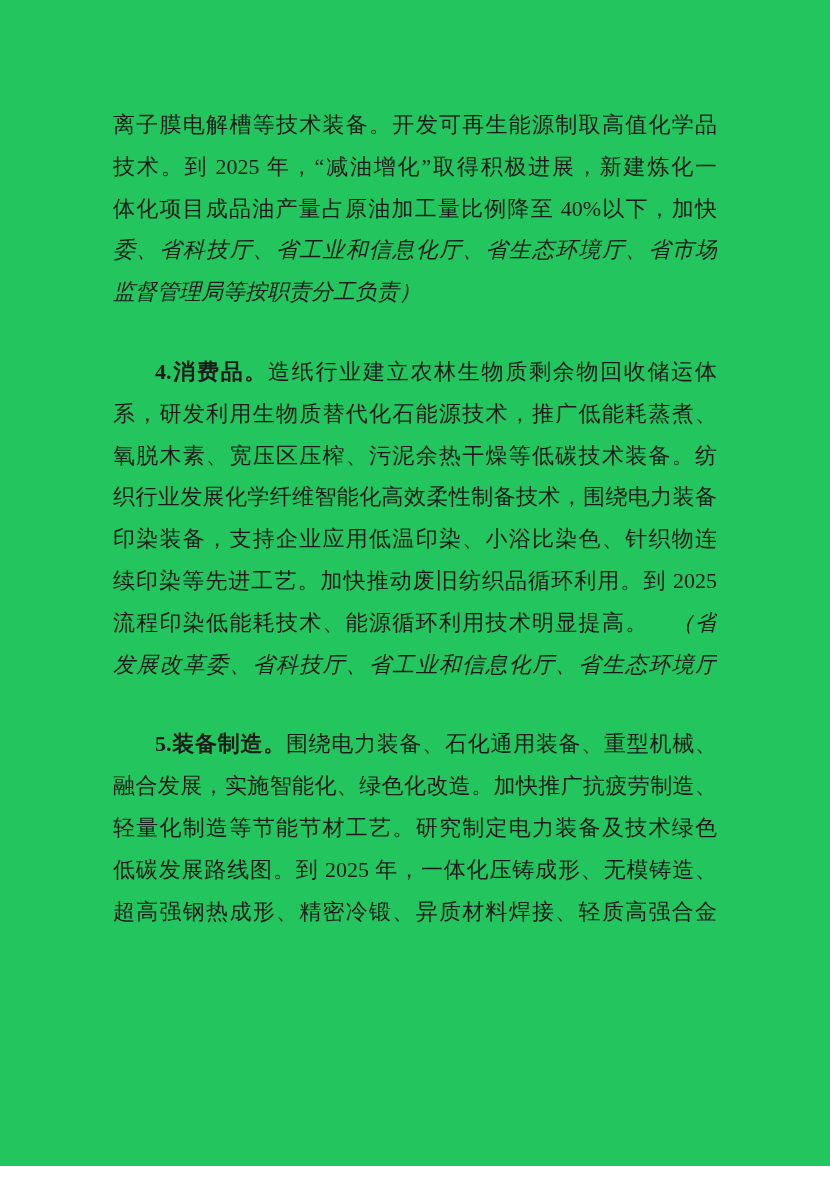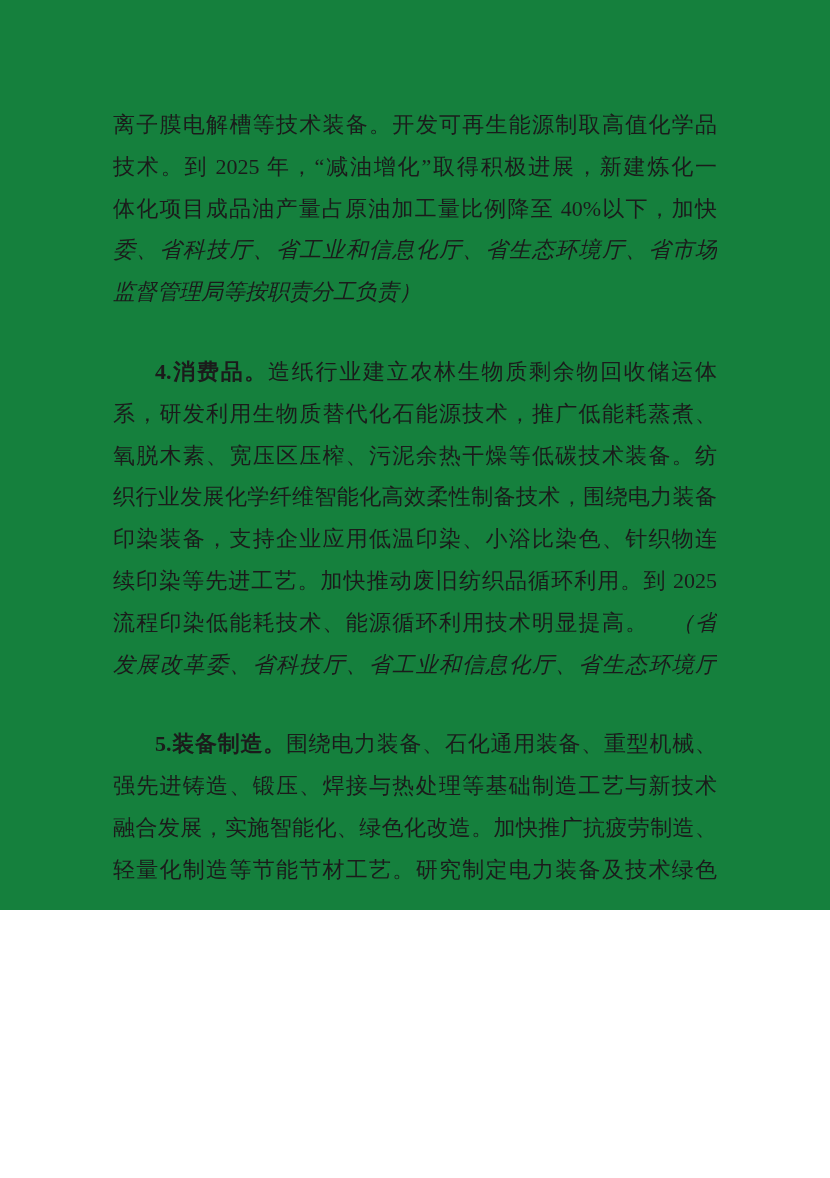--- a/index.html
+++ b/index.html
@@ -3,22 +3,22 @@
 <meta charset="utf-8">
 <style>
   html, body {
     margin: 0;
     padding: 0;
     background: #ffffff;
   }
   .page {
     position: relative;
     width: 830px;
-    height: 910px;
-    background: #15803d;
+    height: 1166px;
+    background: #22c55e;
     overflow: hidden;
   }
   .textblock {
     position: absolute;
     left: 113px;
     top: 104px;
     width: 604px;
     font-family: "Liberation Serif", "DejaVu Serif", serif;
     font-size: 22px;
     color: #1b1b1b;
@@ -53,17 +53,18 @@
       <div class="line short"><span class="r-k">监督管理局等按职责分工负责）</span></div>
       <div class="line indent"><span class="r-b">4.消费品。</span><span class="r-n">造纸行业建立农林生物质剩余物回收储运体</span></div>
       <div class="line"><span class="r-n">系，研发利用生物质替代化石能源技术，推广低能耗蒸煮、</span></div>
       <div class="line"><span class="r-n">氧脱木素、宽压区压榨、污泥余热干燥等低碳技术装备。纺</span></div>
       <div class="line"><span class="r-n">织行业发展化学纤维智能化高效柔性制备技术，围绕电力装备</span></div>
       <div class="line"><span class="r-n">印染装备，支持企业应用低温印染、小浴比染色、针织物连</span></div>
       <div class="line"><span class="r-n">续印染等先进工艺。加快推动废旧纺织品循环利用。到 2025</span></div>
       <div class="line"><span class="r-n">流程印染低能耗技术、能源循环利用技术明显提高。　</span><span class="r-k">（省</span></div>
       <div class="line"><span class="r-k">发展改革委、省科技厅、省工业和信息化厅、省生态环境厅</span></div>
       <div class="line indent"><span class="r-b">5.装备制造。</span><span class="r-n">围绕电力装备、石化通用装备、重型机械、</span></div>
-      <div class="line"><span class="r-n">强先进铸造、锻压、焊接与热处理等基础制造工艺与新技术</span></div>
       <div class="line"><span class="r-n">融合发展，实施智能化、绿色化改造。加快推广抗疲劳制造、</span></div>
       <div class="line"><span class="r-n">轻量化制造等节能节材工艺。研究制定电力装备及技术绿色</span></div>
+      <div class="line"><span class="r-n">低碳发展路线图。到 2025 年，一体化压铸成形、无模铸造、</span></div>
+      <div class="line"><span class="r-n">超高强钢热成形、精密冷锻、异质材料焊接、轻质高强合金</span></div>
     </div>
 </div>
 
 </body></html>

